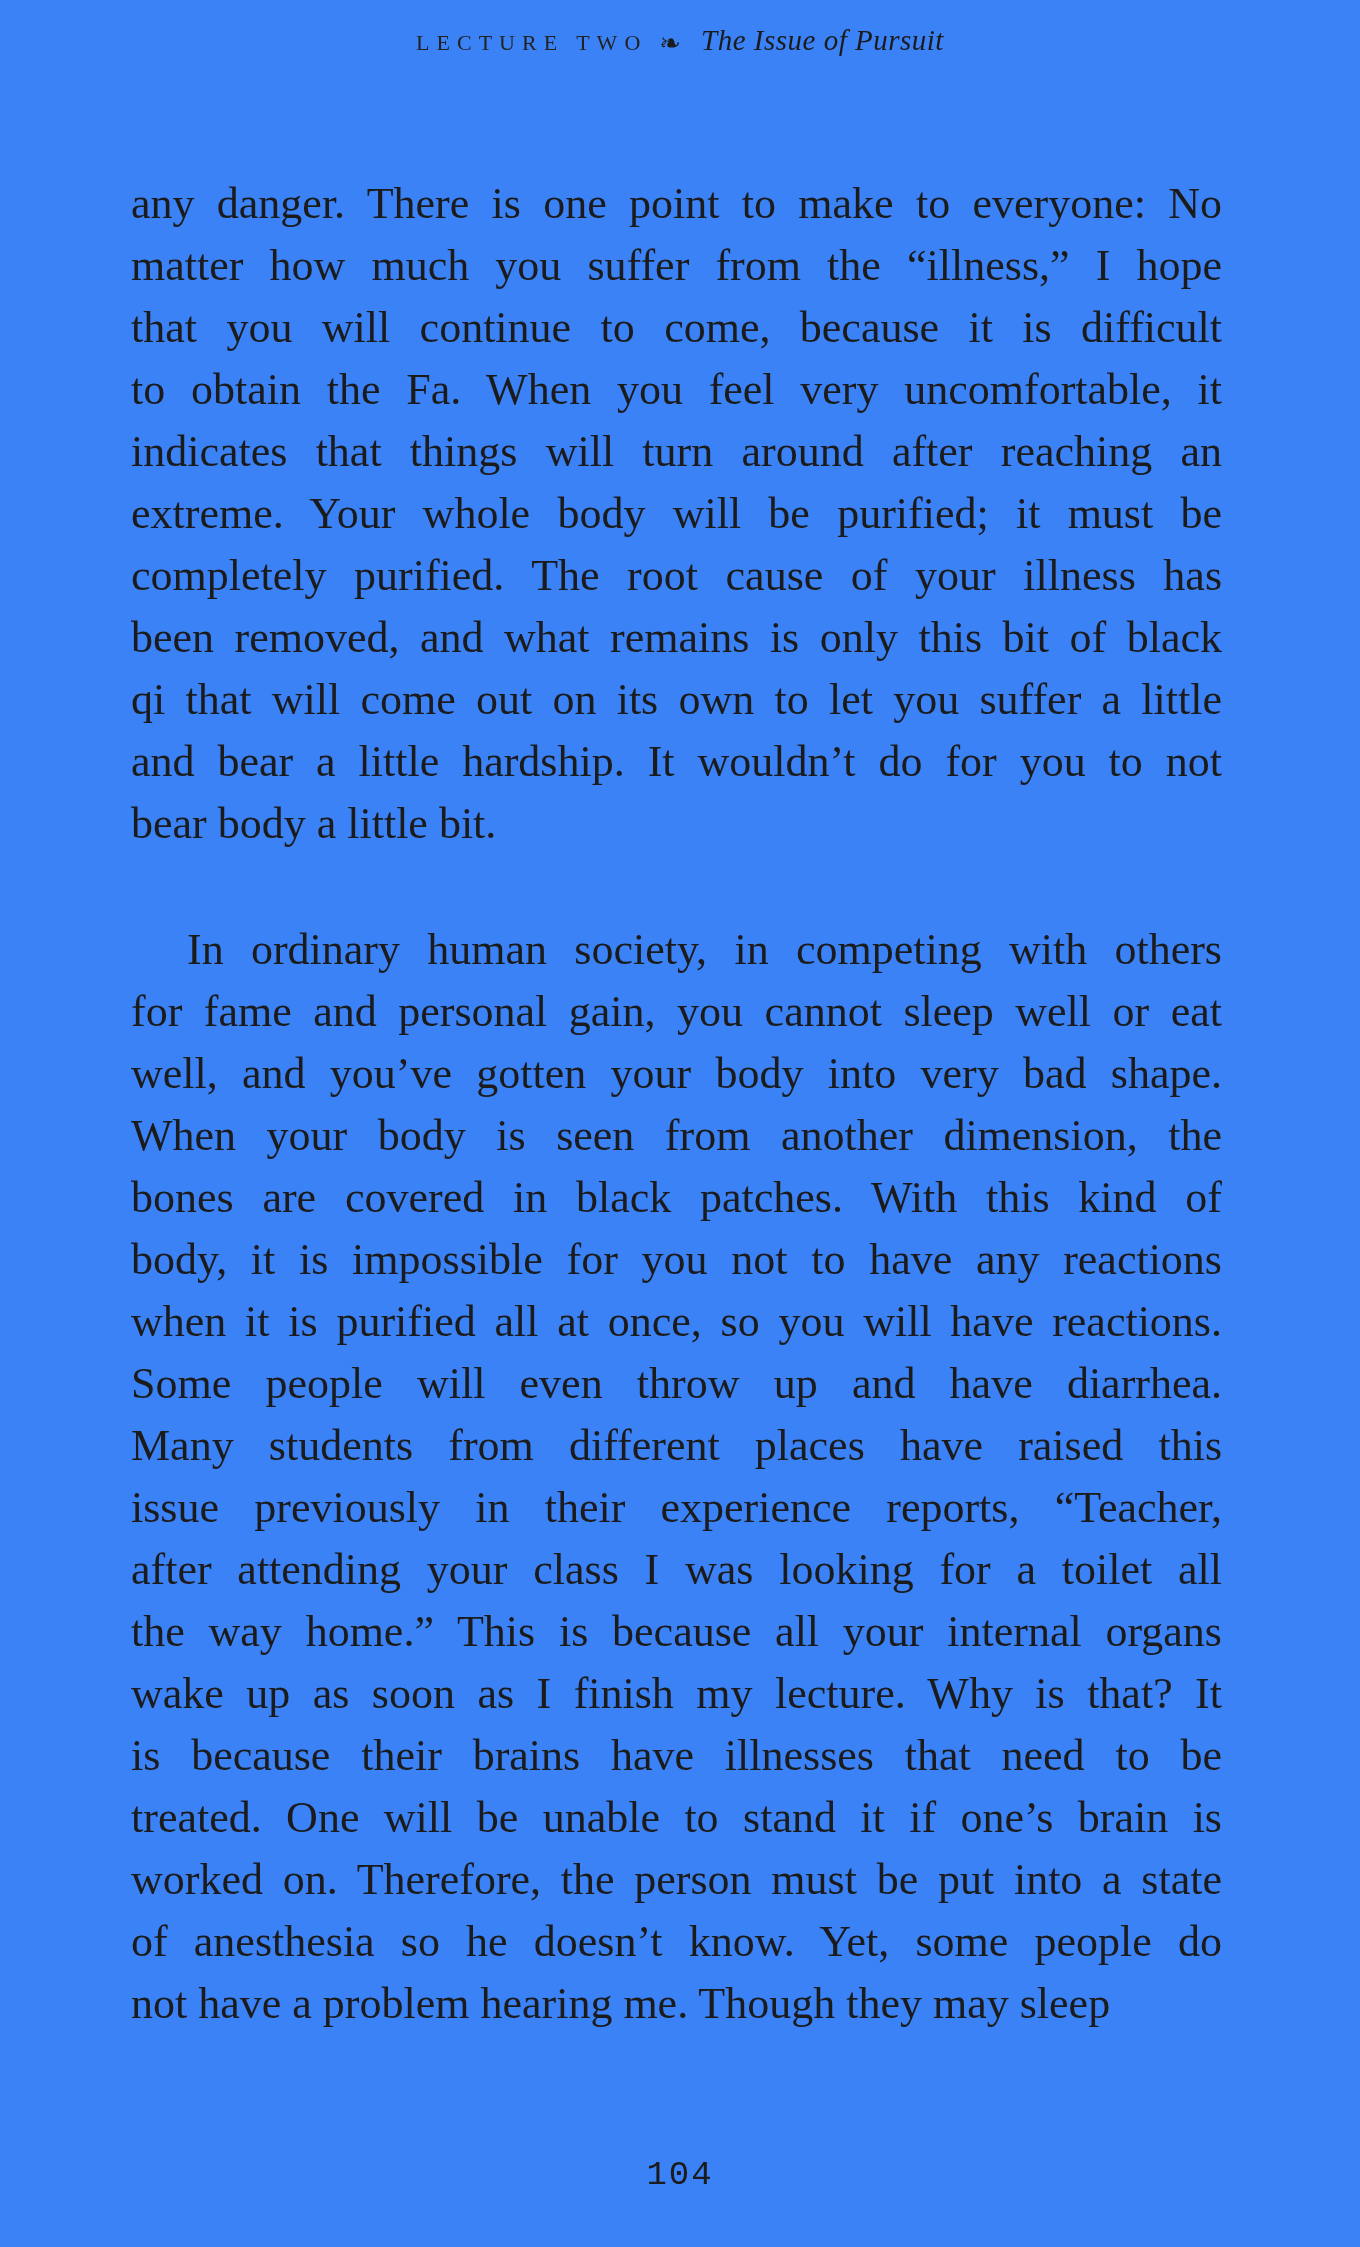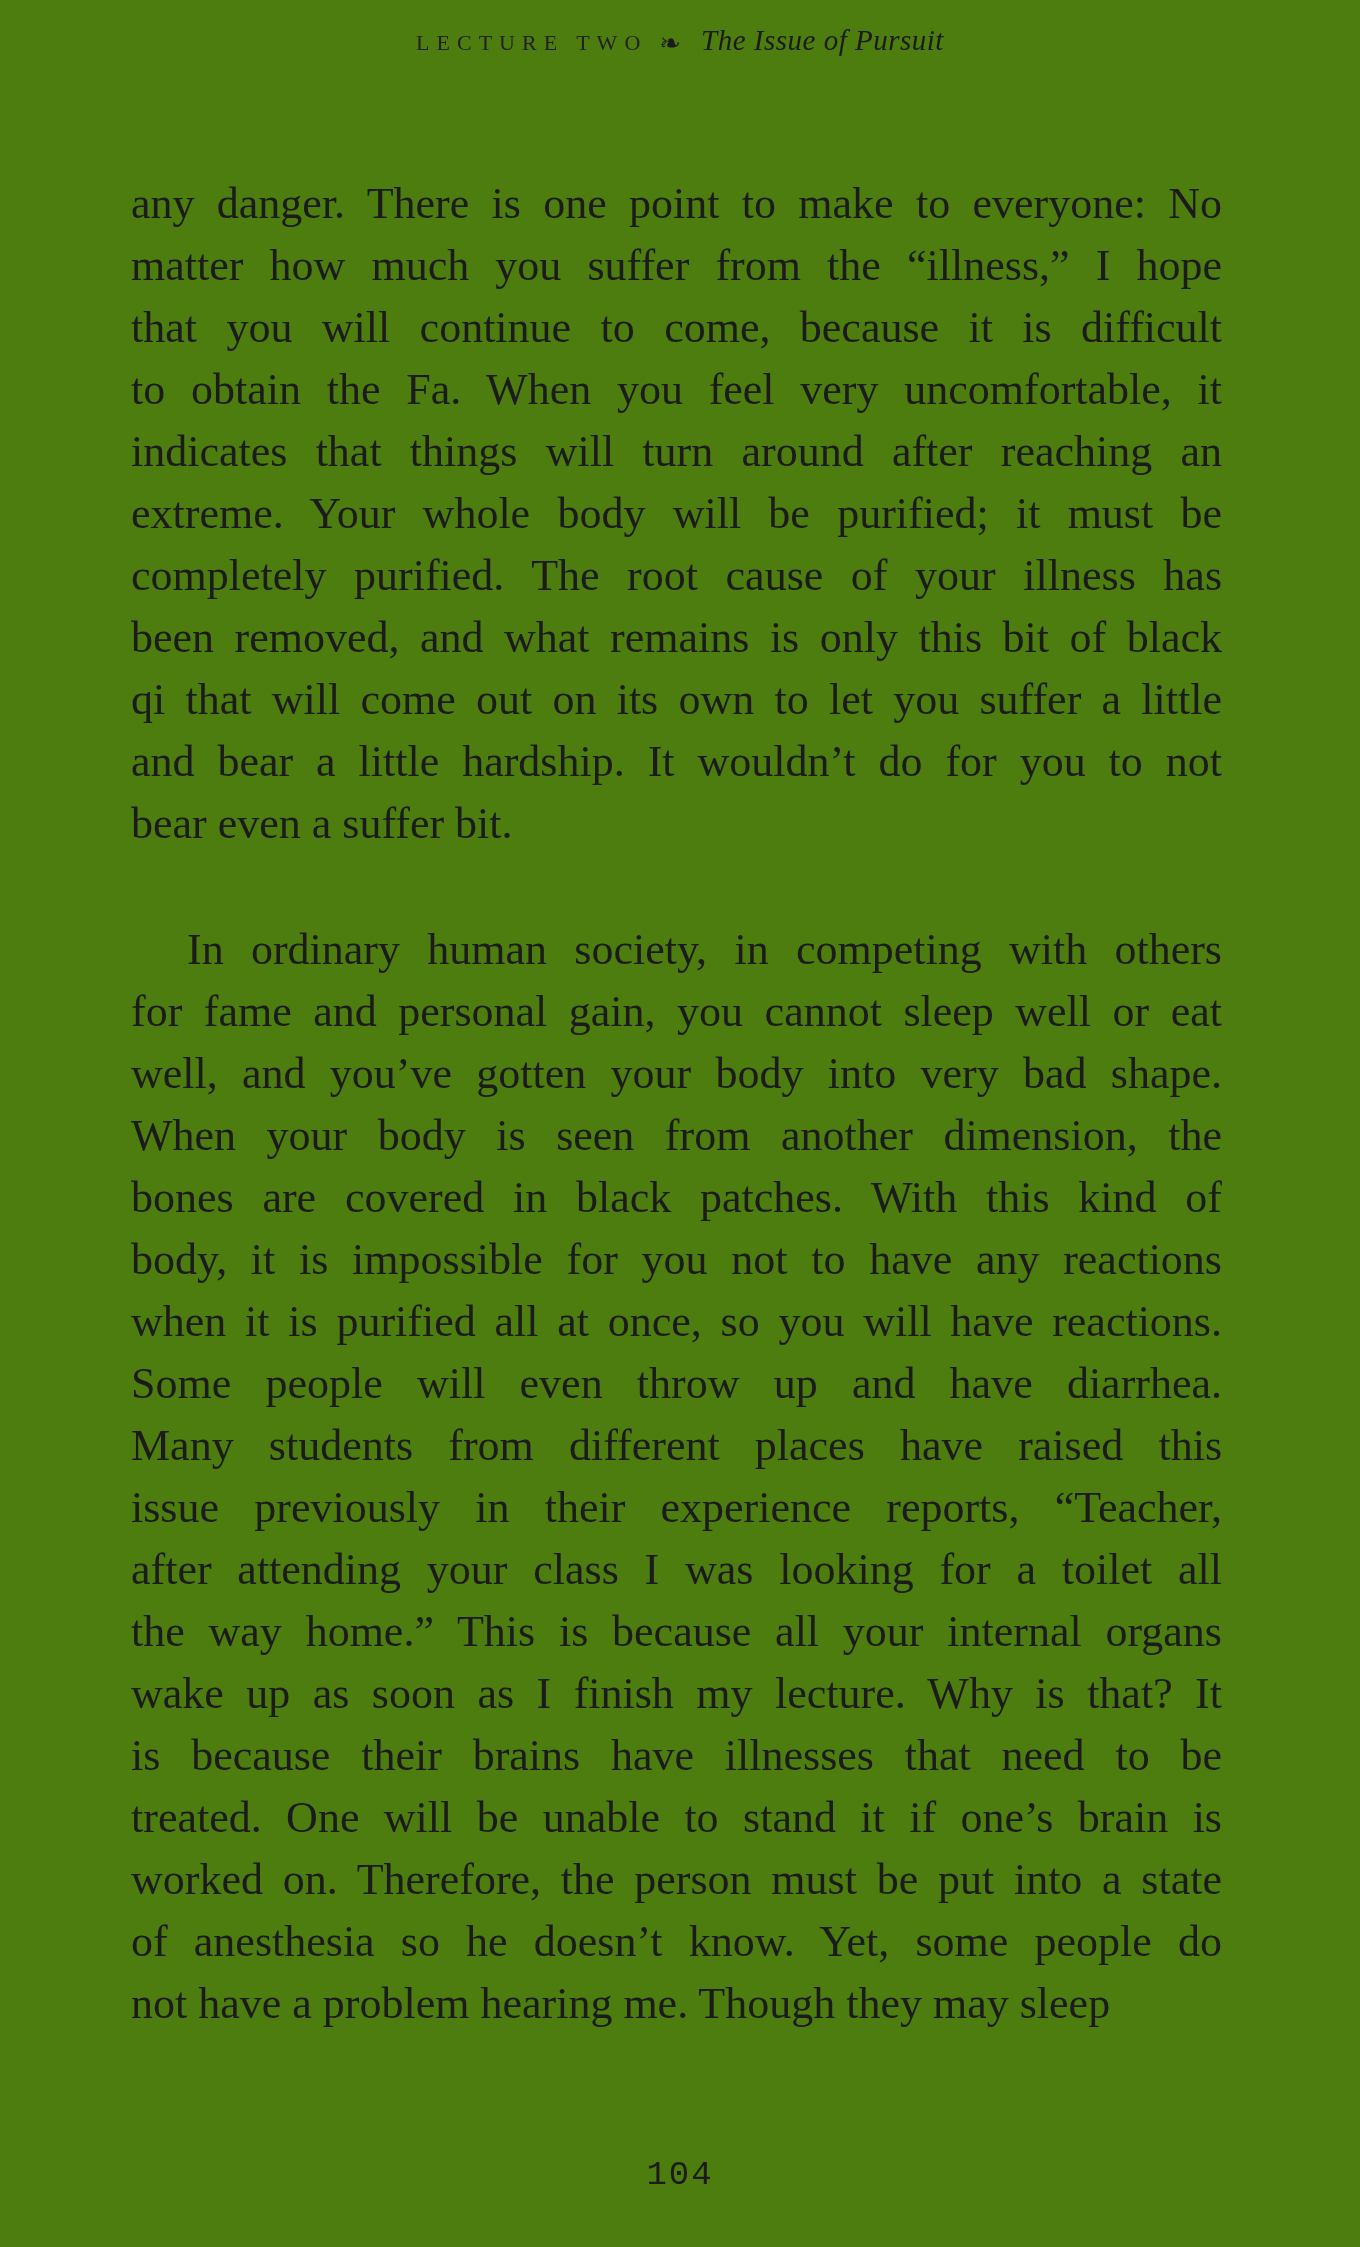--- a/index.html
+++ b/index.html
@@ -4,21 +4,21 @@
 <style>
   html, body {
     margin: 0;
     padding: 0;
     background: #ffffff;
   }
   .page {
     position: relative;
     width: 1360px;
     height: 2247px;
-    background: #4d7c0f;
+    background: #3b82f6;
     color: #1b1b1b;
     font-family: "Liberation Serif", serif;
     overflow: hidden;
   }
   .running-header {
     position: absolute;
     top: 24px;
     left: 0;
     width: 100%;
     text-align: center;
@@ -100,21 +100,21 @@
         <div class="line">any danger. There is one point to make to everyone: No</div>
         <div class="line">matter how much you suffer from the “illness,” I hope</div>
         <div class="line">that you will continue to come, because it is difficult</div>
         <div class="line">to obtain the Fa. When you feel very uncomfortable, it</div>
         <div class="line">indicates that things will turn around after reaching an</div>
         <div class="line">extreme. Your whole body will be purified; it must be</div>
         <div class="line">completely purified. The root cause of your illness has</div>
         <div class="line">been removed, and what remains is only this bit of black</div>
         <div class="line">qi that will come out on its own to let you suffer a little</div>
         <div class="line">and bear a little hardship. It wouldn’t do for you to not</div>
-        <div class="line last">bear even a suffer bit.</div>
+        <div class="line last">bear body a little bit.</div>
       </div>
       <div class="para indented">
         <div class="line">In ordinary human society, in competing with others</div>
         <div class="line">for fame and personal gain, you cannot sleep well or eat</div>
         <div class="line">well, and you’ve gotten your body into very bad shape.</div>
         <div class="line">When your body is seen from another dimension, the</div>
         <div class="line">bones are covered in black patches. With this kind of</div>
         <div class="line">body, it is impossible for you not to have any reactions</div>
         <div class="line">when it is purified all at once, so you will have reactions.</div>
         <div class="line">Some people will even throw up and have diarrhea.</div>

